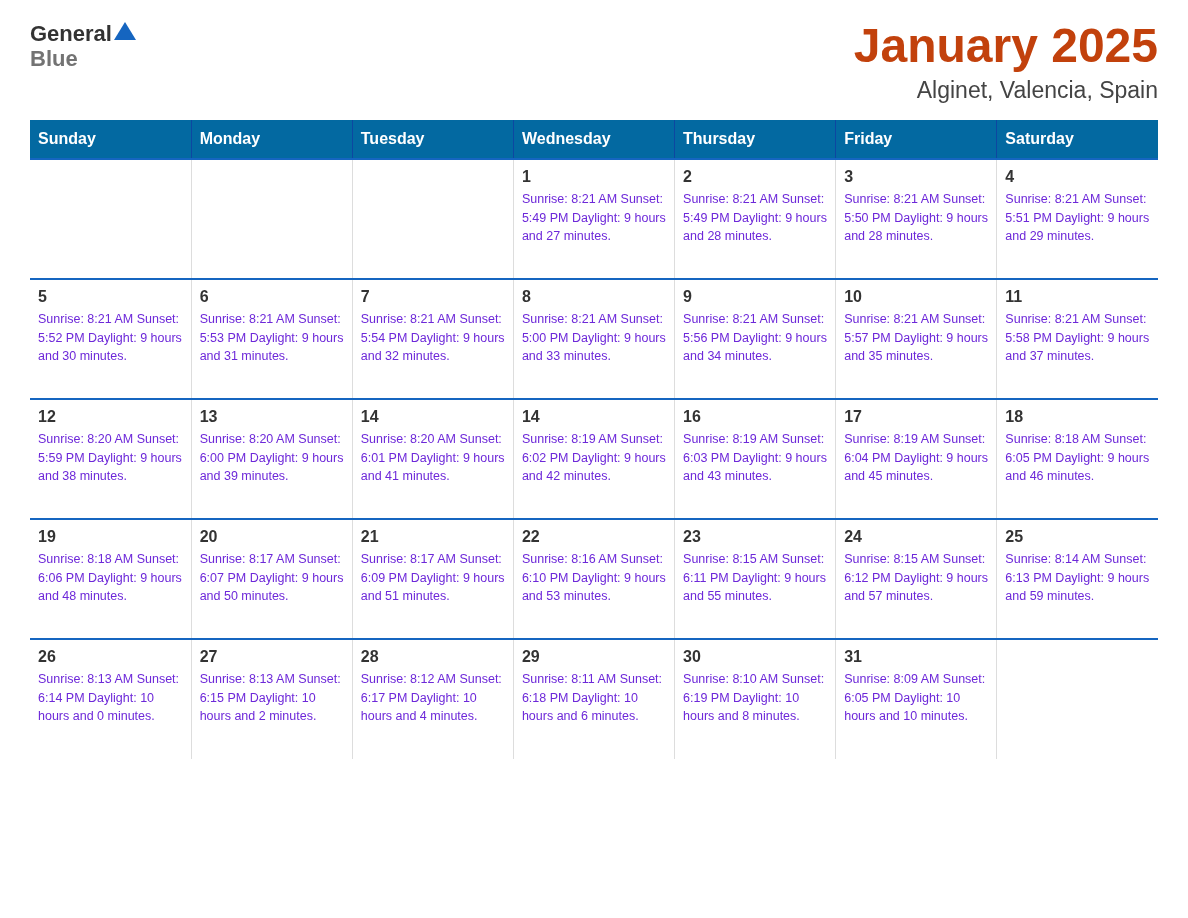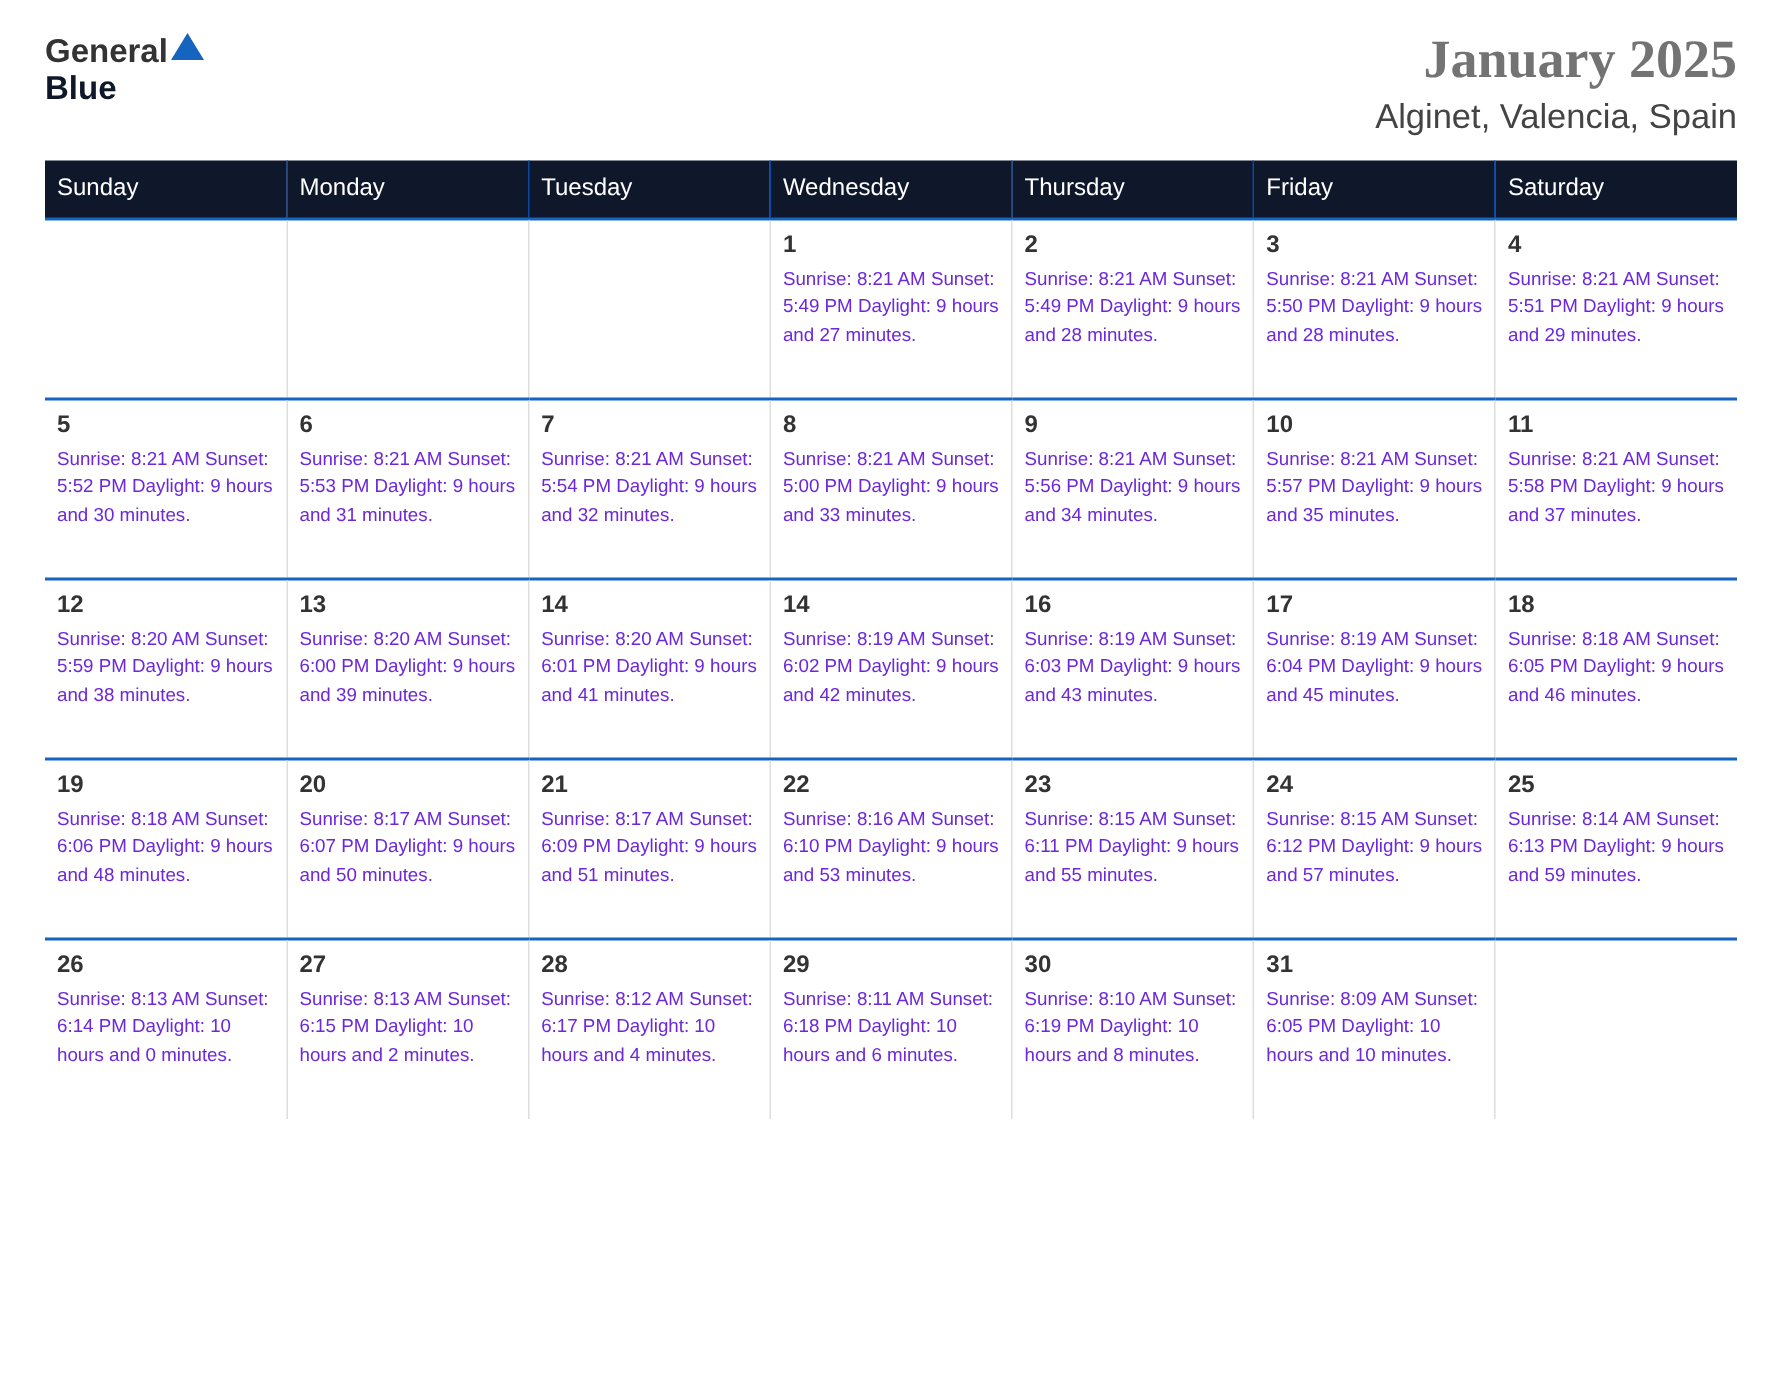--- a/index.html
+++ b/index.html
@@ -27,52 +27,51 @@
     }
     .logo-block {
       display: flex;
       flex-direction: column;
     }
     .logo-row1 {
       display: flex;
       align-items: center;
     }
     .logo-row2 {
-      color: #0f172a;
+      color: #737373;
       font-size: 22px;
       font-weight: bold;
       line-height: 1;
     }
     .title-block {
       text-align: right;
     }
     .calendar-title {
-      font-size: 36px;
-      font-weight: bold;
-      color: #737373;
+      font-size: 48px;
+      font-weight: bold;
+      color: #c2410c;
       line-height: 1.1;
-      font-family: Liberation Serif, serif;
     }
     .calendar-subtitle {
       font-size: 23px;
       color: #444;
       margin-top: 4px;
     }
     .calendar-table {
       width: 100%;
       border-collapse: collapse;
       table-layout: fixed;
     }
     .calendar-table thead tr th {
-      background-color: #0f172a;
+      background-color: #0369a1;
       color: #fff;
       padding: 10px 8px;
       text-align: left;
       font-size: 16px;
-      font-weight: normal;
+      font-weight: bold;
       border-right: 1px solid #0d47a1;
     }
     .calendar-table thead tr th:last-child {
       border-right: none;
     }
     .calendar-table tbody tr td {
       vertical-align: top;
       padding: 8px 8px 10px 8px;
       border-top: 2px solid #1565c0;
       border-right: 1px solid #ddd;

